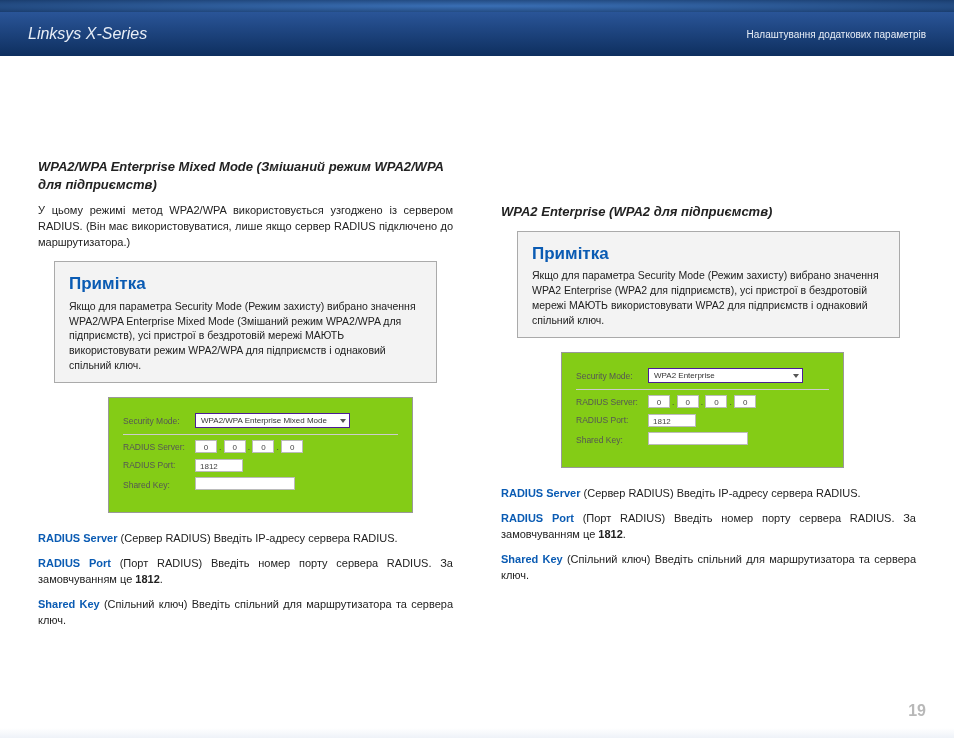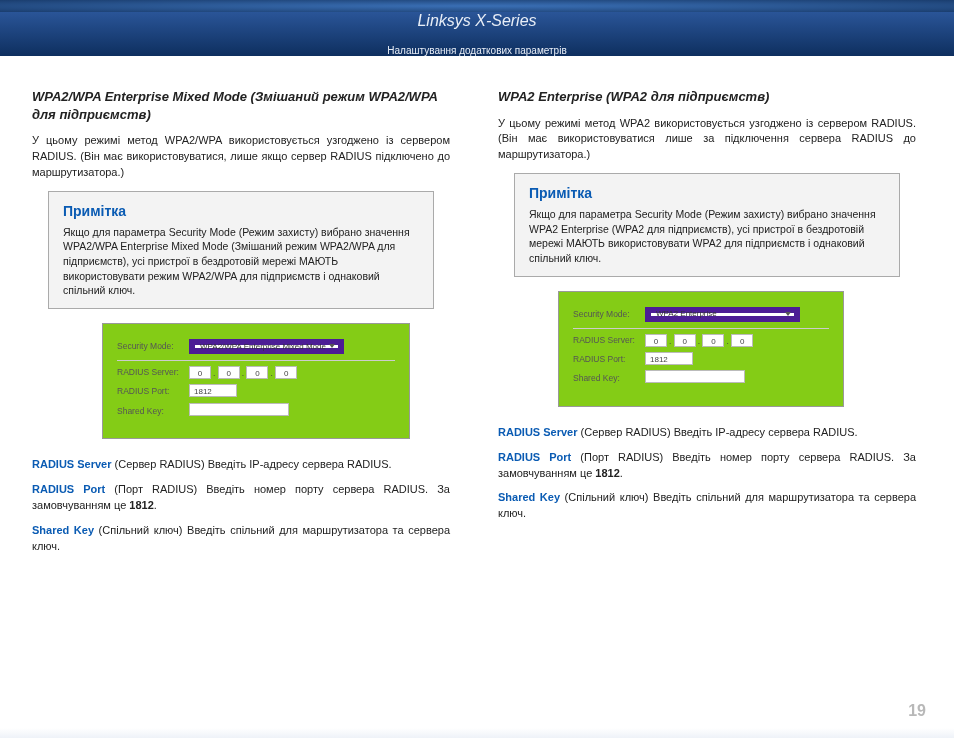--- a/index.html
+++ b/index.html
@@ -22,40 +22,40 @@
     .header-bar {
       position: absolute;
       top: 12px; left: 0; right: 0;
       height: 44px;
       background: linear-gradient(to bottom, #2a5598, #0e2f5f);
       display: flex;
       justify-content: space-between;
       align-items: center;
       padding: 0 28px;
       color: #fff;
-      flex-direction: column;
     }
     .header-left {
       font-size: 16px;
       font-weight: 300;
       font-style: italic;
       color: #e8eef7;
     }
     .header-right {
       font-size: 10px;
       font-weight: 300;
       color: #e8eef7;
     }
     .content {
       position: absolute;
       top: 76px;
       left: 0; right: 0;
       bottom: 30px;
       display: flex;
-      padding: 12px 22px 0 16px;
+      padding: 12px 22px 0 22px;
+      align-items: center;
     }
     .column {
       width: 50%;
       padding: 0 16px;
       font-size: 11px;
       line-height: 1.45;
       color: #222;
     }
     .col-left { padding-right: 24px; }
     .col-right { padding-left: 24px; }
@@ -74,21 +74,21 @@
       padding: 10px 14px;
       margin: 10px 16px 14px 16px;
       font-size: 10.5px;
       line-height: 1.4;
     }
     .note-title {
       color: #0a5bb3;
       font-weight: 700;
       text-transform: none;
       margin-bottom: 3px;
-      font-size: 14px;
+      font-size: 17px;
     }
     .config-shot {
       border: 1px solid #999;
       margin: 12px 40px 18px 70px;
       padding: 10px 14px 14px 14px;
       font-size: 8.5px;
       color: #444;
       background: #84cc16;
     }
     .col-right .config-shot {
@@ -100,21 +100,21 @@
       margin: 5px 0;
     }
     .config-label {
       width: 72px;
       color: #555;
     }
     .config-control {
       flex: 1;
     }
     .select-box {
-      border: 6px solid #4c1d95;
+      border: 1px solid #4c1d95;
       width: 155px;
       height: 15px;
       display: flex;
       align-items: center;
       justify-content: space-between;
       padding: 0 3px 0 5px;
       font-size: 8px;
       color: #333;
       background: #fff;
     }
@@ -228,21 +228,20 @@
     <p class="def-para">
       <span class="def-term">RADIUS Port</span><span> (Порт RADIUS) Введіть номер порту сервера RADIUS. За замовчуванням це </span><b>1812</b>.
     </p>
     <p class="def-para">
       <span class="def-term">Shared Key</span><span> (Спільний ключ) Введіть спільний для маршрутизатора та сервера ключ.</span>
     </p>
   </div>
 
   <div class="column col-right">
     <h2 class="section">WPA2 Enterprise (WPA2 для підприємств)</h2>
-    <p>У цьому режимі метод WPA2 використовується узгоджено із сервером RADIUS. (Він має використовуватися лише за підключення сервера RADIUS до маршрутизатора.)</p>
 
     <div class="note-box">
       <div class="note-title">Примітка</div>
       <div>Якщо для параметра Security Mode (Режим захисту) вибрано значення WPA2 Enterprise (WPA2 для підприємств), усі пристрої в бездротовій мережі МАЮТЬ використовувати WPA2 для підприємств і однаковий спільний ключ.</div>
     </div>
 
     <div class="config-shot">
       <div class="config-row">
         <div class="config-label">Security Mode:</div>
         <div class="config-control">

